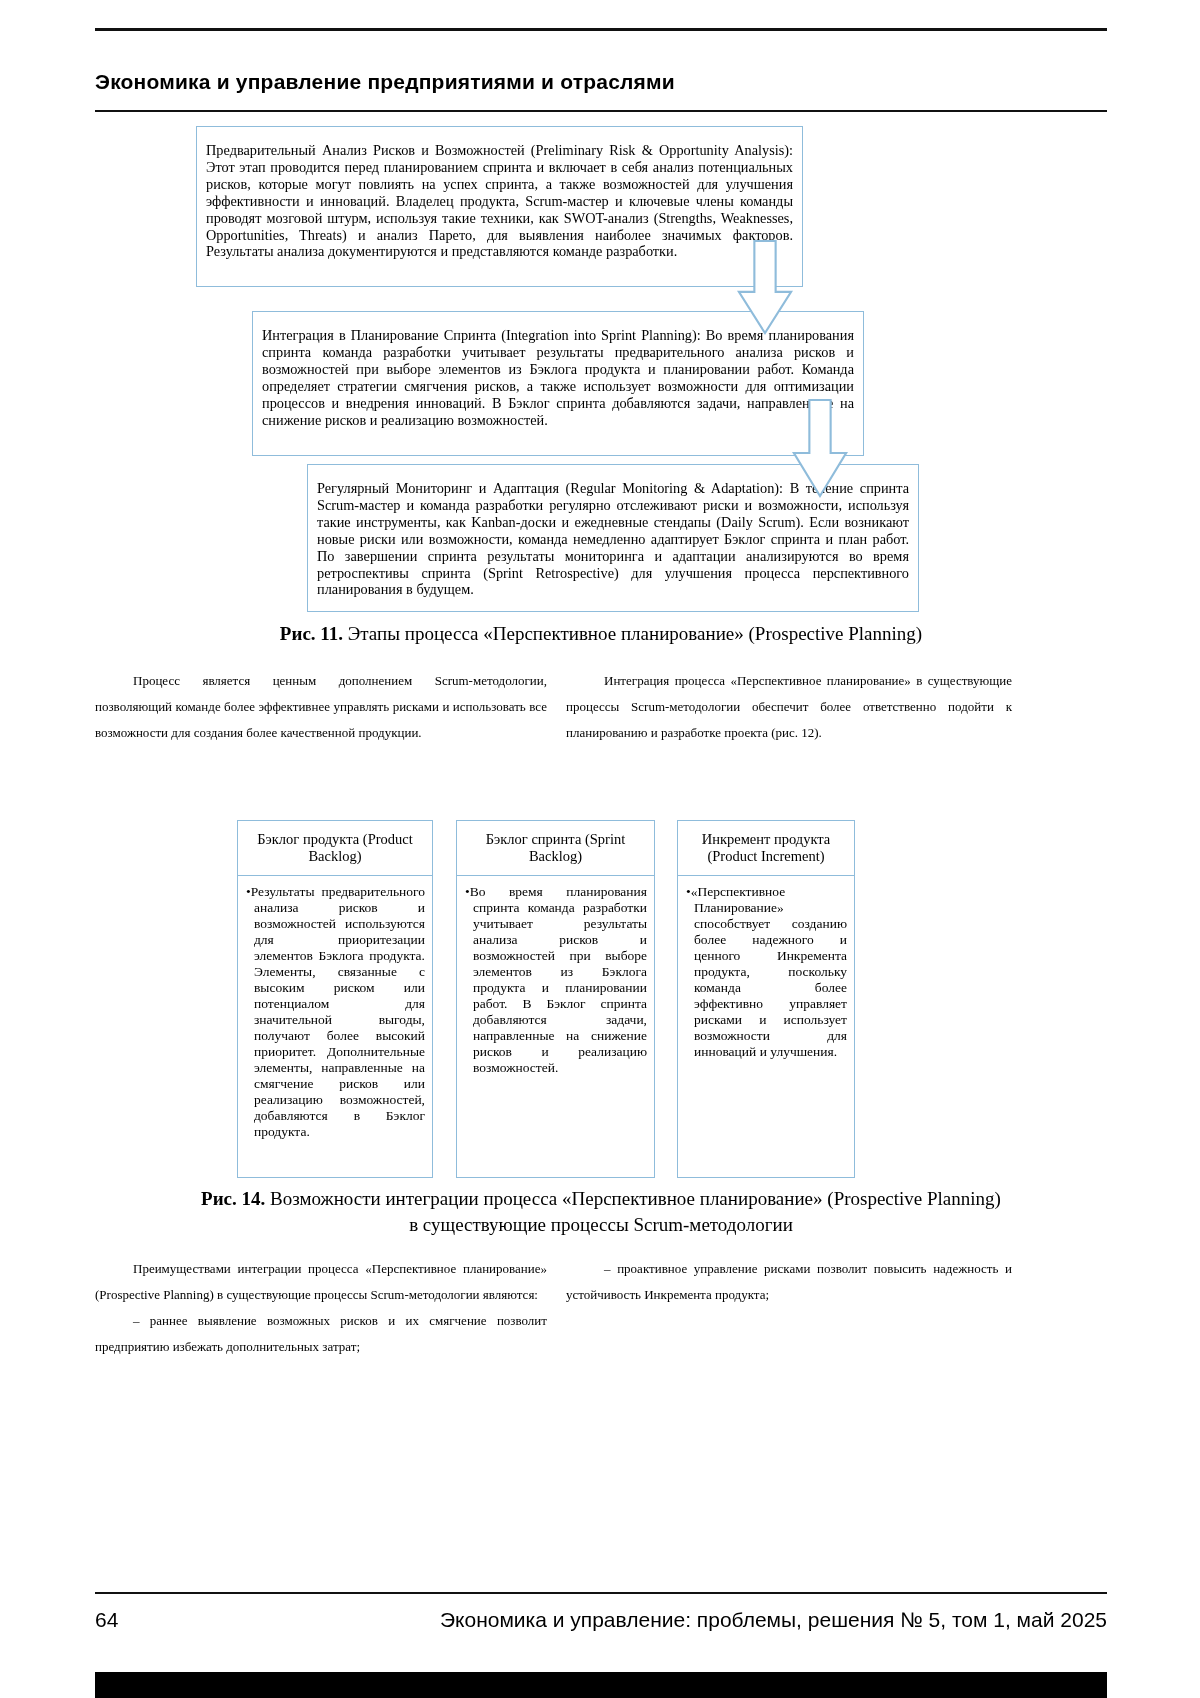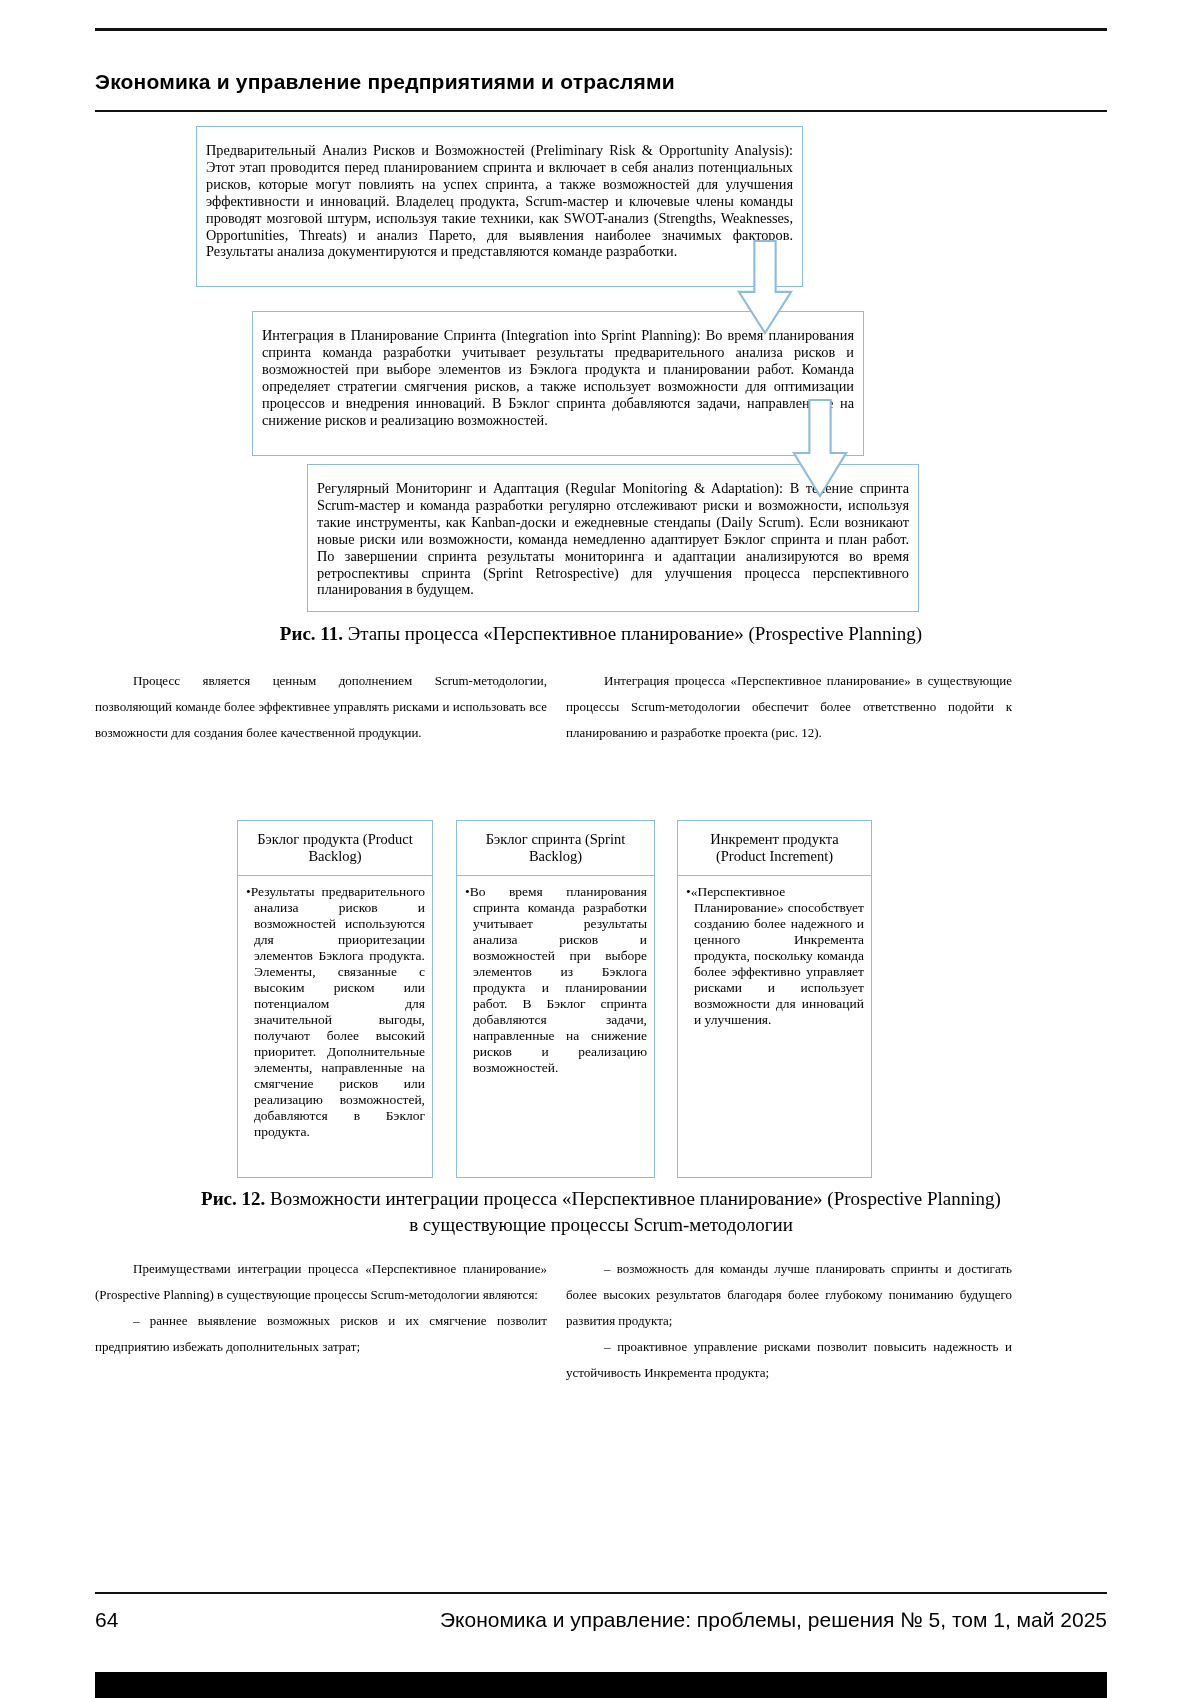--- a/index.html
+++ b/index.html
@@ -45,21 +45,21 @@
   .body1-left  { left:95px;  top:668px;  width:452px; }
   .body1-right { left:566px; top:668px;  width:446px; }
   .body2-left  { left:95px;  top:1256px; width:452px; }
   .body2-right { left:566px; top:1256px; width:446px; }
   .col p { text-indent:38px; margin:0; }
 
   
   .f12-col { position:absolute; top:820px; z-index:2; }
   .f12-col1 { left:237px; width:196px; }
   .f12-col2 { left:456px; width:199px; }
-  .f12-col3 { left:677px; width:195px; }
+  .f12-col3 { left:677px; width:178px; }
   .f12-head {
     height:56px; border:1.5px solid var(--box-border,#8fbcdb); background:#fff;
     display:flex; align-items:center; justify-content:center;
     text-align:center; font-size:14.5px; line-height:17px; padding:2px 6px;
   }
   .f12-body {
     height:302px; border:1.5px solid var(--box-border,#8fbcdb); border-top:none;
     background:#fff; padding:8px 7px 8px 16px; text-indent:-8px;
     font-size:13.5px; line-height:16px; text-align:justify; overflow:hidden;
   }
@@ -111,30 +111,29 @@
   <div class="f12-col f12-col2">
     <div class="f12-head">Бэклог спринта (Sprint Backlog)</div>
     <div class="f12-body">•Во время планирования спринта команда разработки учитывает результаты анализа рисков и возможностей при выборе элементов из Бэклога продукта и планировании работ. В Бэклог спринта добавляются задачи, направленные на снижение рисков и реализацию возможностей.</div>
   </div>
   <div class="f12-col f12-col3">
     <div class="f12-head">Инкремент продукта (Product Increment)</div>
     <div class="f12-body">•«Перспективное Планирование» способствует созданию более надежного и ценного Инкремента продукта, поскольку команда более эффективно управляет рисками и использует возможности для инноваций и улучшения.</div>
   </div>
 
   <div class="caption caption12">
-    <div><b>Рис. 12.</b><span> Возможности интеграции процесса «Перспективное планирование» (Prospective Planning)</span></div>
+    <div><b>Рис. 14.</b><span> Возможности интеграции процесса «Перспективное планирование» (Prospective Planning)</span></div>
     <div>в существующие процессы Scrum-методологии</div>
   </div>
 
   <div class="col body2-left">
     <p>Преимуществами интеграции процесса «Перспективное планирование» (Prospective Planning) в существующие процессы Scrum-методологии являются:</p>
     <p>– раннее выявление возможных рисков и их смягчение позволит предприятию избежать дополнительных затрат;</p>
   </div>
   <div class="col body2-right">
-    <p>– возможность для команды лучше планировать спринты и достигать более высоких результатов благодаря более глубокому пониманию будущего развития продукта;</p>
     <p>– проактивное управление рисками позволит повысить надежность и устойчивость Инкремента продукта;</p>
   </div>
 
   <div class="rule rule-footer"></div>
   <div class="footer-row">
     <span>64</span>
     <span>Экономика и управление: проблемы, решения № 5, том 1, май 2025</span>
   </div>
   <div class="bottom-bar"></div>
 

